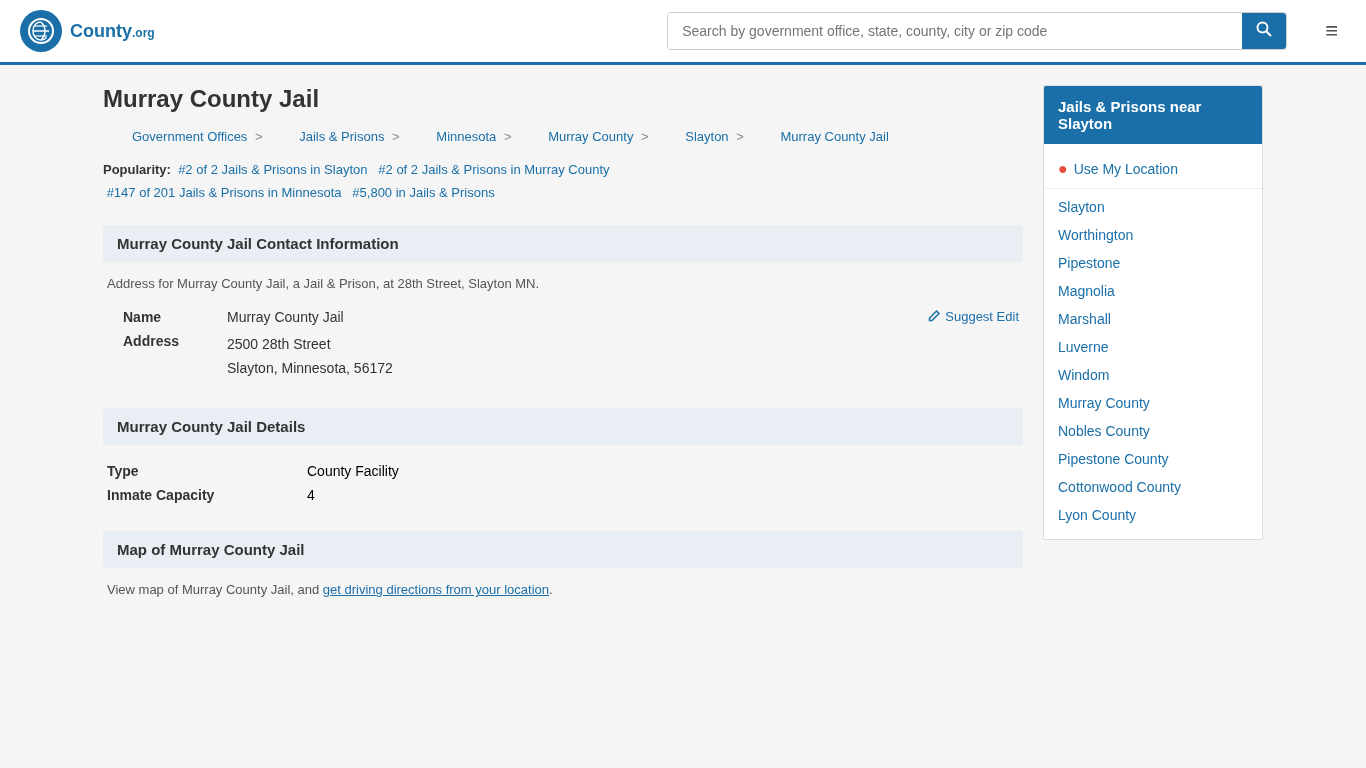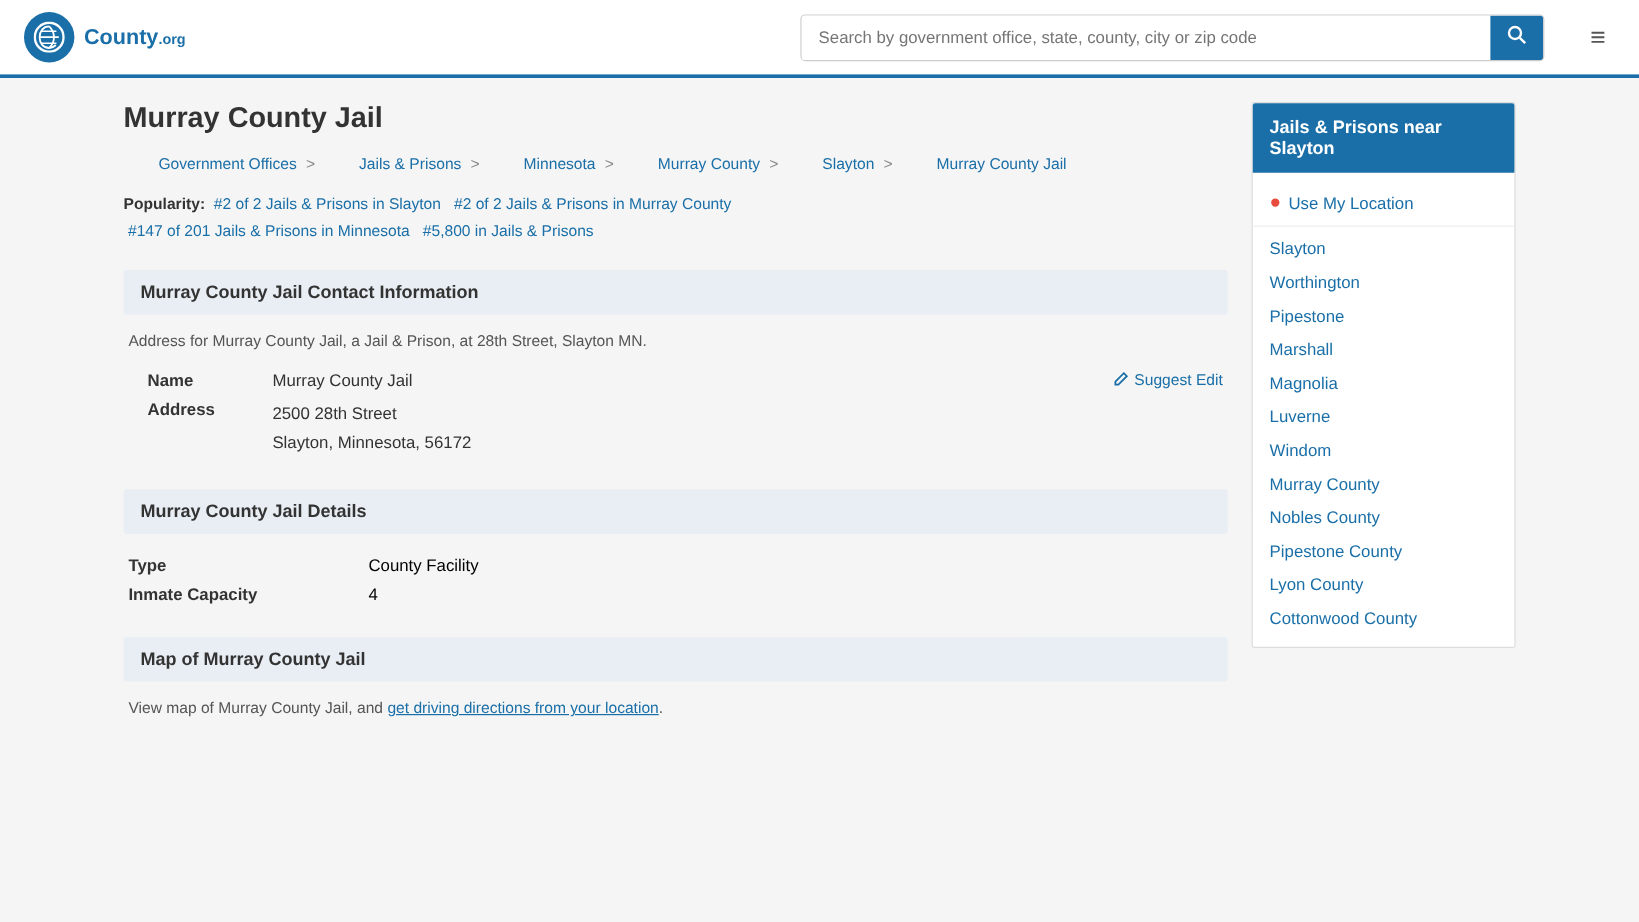--- a/index.html
+++ b/index.html
@@ -361,43 +361,43 @@
         <div class="sidebar-item">
           <a href="#">Slayton</a>
         </div>
         <div class="sidebar-item">
           <a href="#">Worthington</a>
         </div>
         <div class="sidebar-item">
           <a href="#">Pipestone</a>
         </div>
         <div class="sidebar-item">
+          <a href="#">Magnolia</a>
+        </div>
+        <div class="sidebar-item">
           <a href="#">Marshall</a>
         </div>
         <div class="sidebar-item">
-          <a href="#">Magnolia</a>
-        </div>
-        <div class="sidebar-item">
           <a href="#">Luverne</a>
         </div>
         <div class="sidebar-item">
           <a href="#">Windom</a>
         </div>
         <div class="sidebar-item">
           <a href="#">Murray County</a>
         </div>
         <div class="sidebar-item">
           <a href="#">Nobles County</a>
         </div>
         <div class="sidebar-item">
           <a href="#">Pipestone County</a>
         </div>
         <div class="sidebar-item">
+          <a href="#">Cottonwood County</a>
+        </div>
+        <div class="sidebar-item">
           <a href="#">Lyon County</a>
-        </div>
-        <div class="sidebar-item">
-          <a href="#">Cottonwood County</a>
         </div>
 
       </div>
     </div>
   </aside>
 </div>
 
 </body></html>

